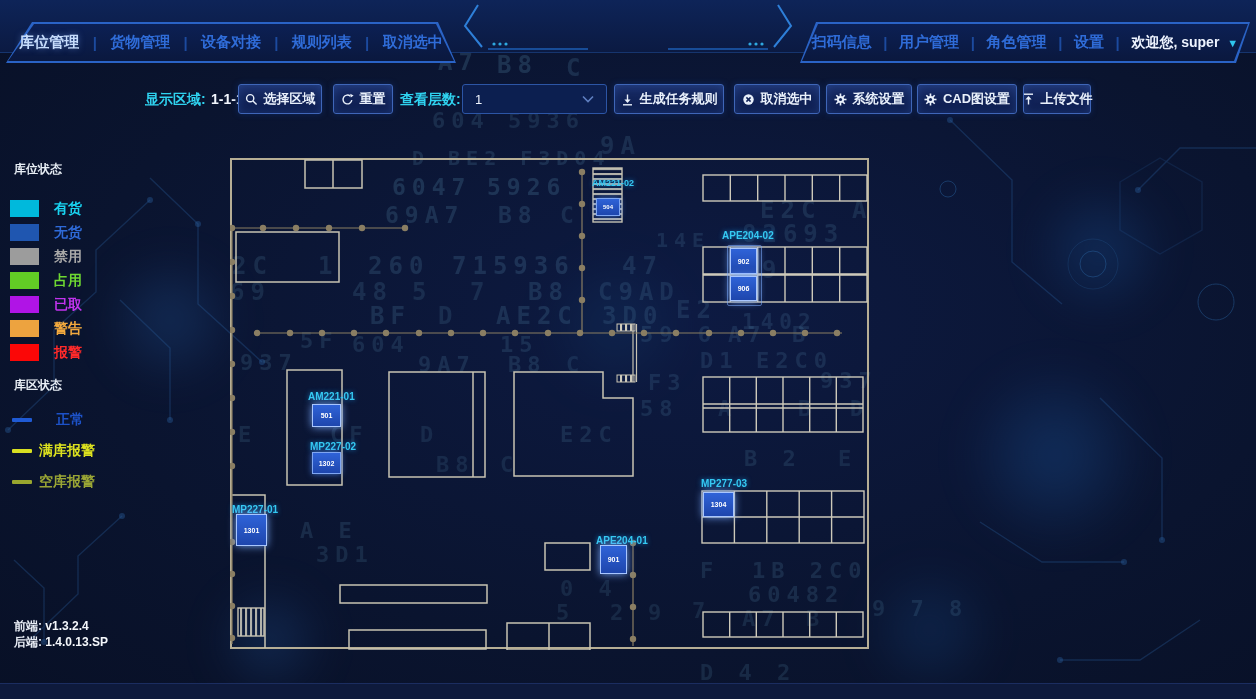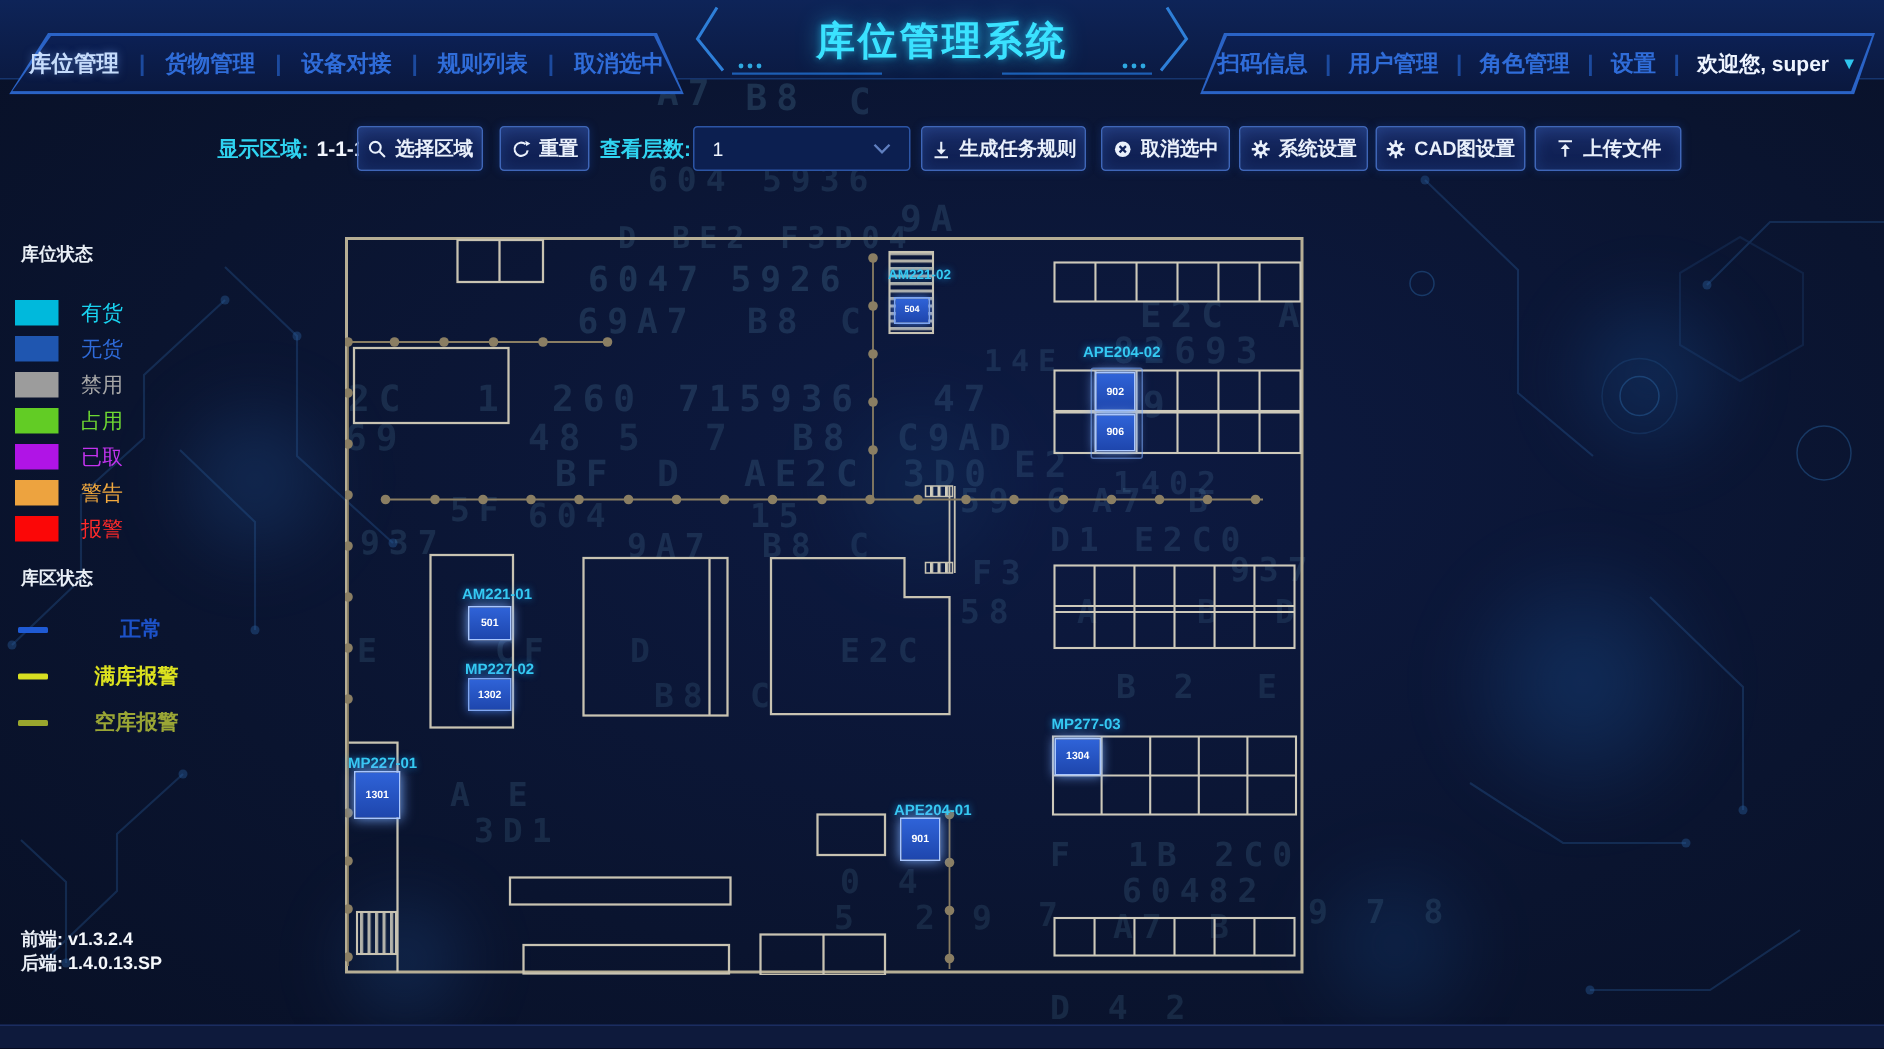--- a/index.html
+++ b/index.html
@@ -40,22 +40,22 @@
     box-shadow:inset 0 0 10px rgba(64,120,220,.25),0 0 6px rgba(20,60,140,.45);cursor:pointer;white-space:nowrap;}
   .btn svg{flex:none;}
   .select{position:absolute;top:84px;height:30px;box-sizing:border-box;background:#0c1f50;
     border:1px solid #2c55a5;border-radius:3px;color:#eef3fc;font-size:13px;display:flex;
     align-items:center;padding:0 12px;cursor:pointer;}
   .select .chev{margin-left:auto;color:#5f7fc0;}
   
   .ltitle{position:absolute;color:#e8eef5;font-size:12px;font-weight:bold;}
   .srow{display:flex;align-items:center;gap:15px;height:17px;margin-bottom:7px;}
   .swatch{width:29px;height:17px;flex:none;}
-  .slabel{font-size:14px;font-weight:normal;}
-  .zrow{display:flex;align-items:center;height:12px;margin-bottom:19px;gap:24px;}
+  .slabel{font-size:14px;font-weight:bold;}
+  .zrow{display:flex;align-items:center;height:12px;margin-bottom:19px;}
   .zswatch{width:20px;height:4px;flex:none;border-radius:1px;}
   .zlabel{font-size:14px;font-weight:bold;margin-left:7px;}
   .zrow.indent .zlabel{margin-left:24px;}
   .vers{position:absolute;color:#e9eef6;font-size:12px;font-weight:bold;}
   .vers b{color:#f4f7fb;}
   
   .plan{position:absolute;left:230px;top:158px;width:640px;height:492px;}
   .mlabel{position:absolute;color:#35c9f2;font-size:10px;font-weight:bold;white-space:nowrap;
     text-shadow:0 0 5px rgba(30,150,230,.8);}
   .mbox{position:absolute;box-sizing:border-box;background:linear-gradient(180deg,#2f63d8,#1e46ad);
@@ -226,21 +226,20 @@
         <g fill="#2ea8e0">
           <circle cx="36" cy="44" r="1.6"></circle>
             <circle cx="42" cy="44" r="1.6"></circle>
             <circle cx="48" cy="44" r="1.6"></circle>
           <circle cx="292" cy="44" r="1.6"></circle>
             <circle cx="298" cy="44" r="1.6"></circle>
             <circle cx="304" cy="44" r="1.6"></circle>
         </g>
         <path d="M30 49 H130 M210 49 H310" stroke="#1d5eb4" stroke-width="1.5" fill="none"></path>
       </svg>
-      <div class="titletext">库位管理系统</div>
     </div>
 
     <div class="navpanel" style="left:800px;width:450px;">
       <div class="pborder clipR"></div>
       <div class="pinner clipR2"></div>
       <div class="navitems">
         <span class="navitem">扫码信息</span>
         <span class="navdiv">|</span>
         <span class="navitem">用户管理</span>
         <span class="navdiv">|</span>
@@ -322,21 +321,21 @@
           <line x1="0.5" y1="6.5" x2="12.5" y2="6.5"></line>
           <line x1="2.3" y1="2.3" x2="10.7" y2="10.7"></line>
           <line x1="10.7" y1="2.3" x2="2.3" y2="10.7"></line>
         </g>
         <circle cx="6.5" cy="6.5" r="3.6" fill="#e9f0fb"></circle>
         <circle cx="6.5" cy="6.5" r="1.6" fill="#12245a"></circle>
       </svg>
     <span>CAD图设置</span>
   </div>
 
-  <div class="btn" style="left:1023px;width:98px;">
+  <div class="btn" style="left:1023px;width:68px;">
     <svg width="13" height="13" viewBox="0 0 13 13">
         <line x1="2" y1="1.2" x2="11" y2="1.2" stroke="#e9f0fb" stroke-width="1.4"></line>
         <polygon points="3.4,6.4 6.5,3 9.6,6.4" fill="#e9f0fb"></polygon>
         <line x1="6.5" y1="5" x2="6.5" y2="11.5" stroke="#e9f0fb" stroke-width="1.4"></line>
       </svg>
     <span>上传文件</span>
   </div>
 
   <div class="ltitle" style="left:14px;top:161px;">库位状态</div>
 

